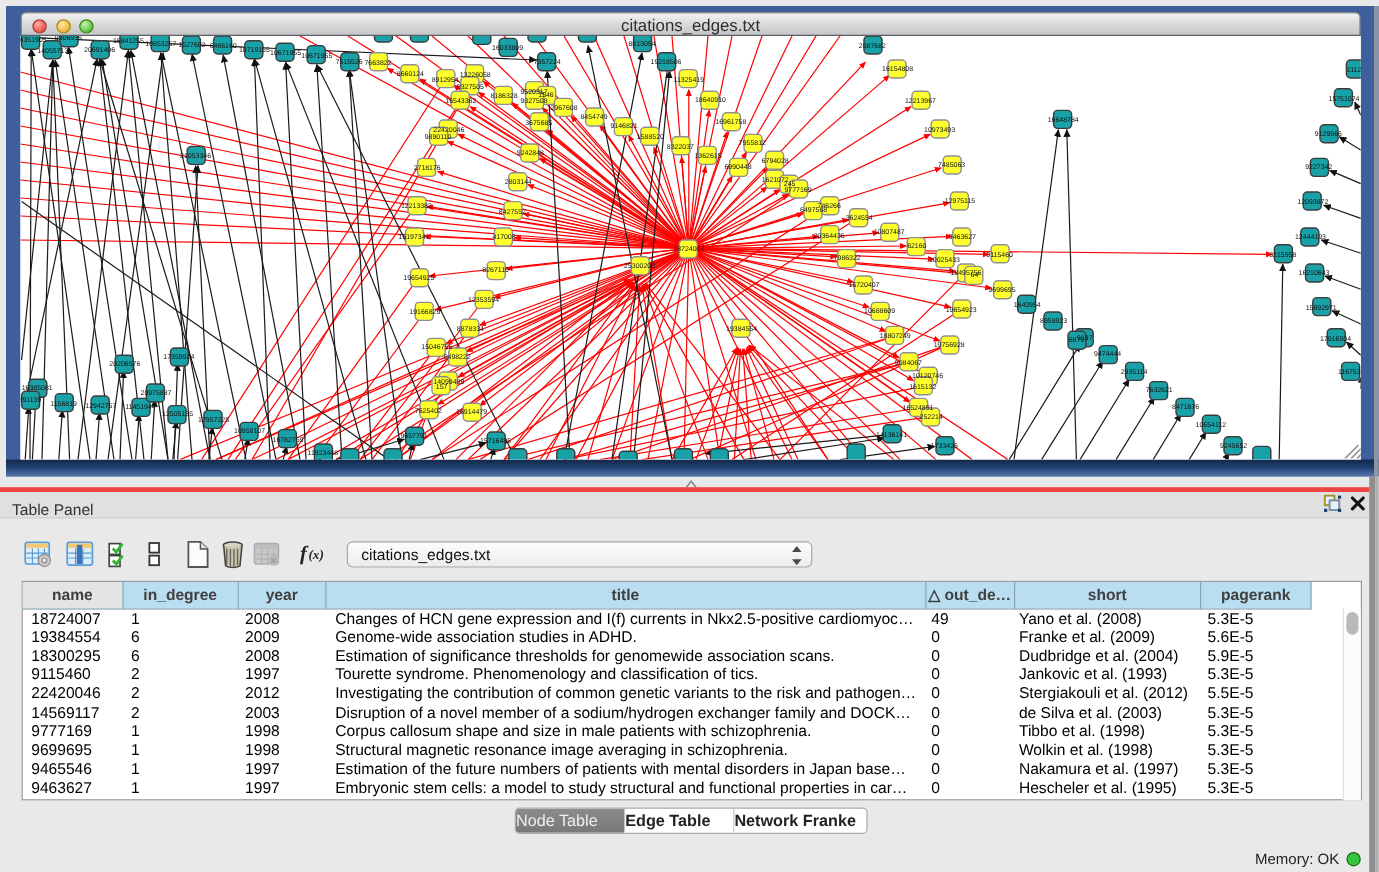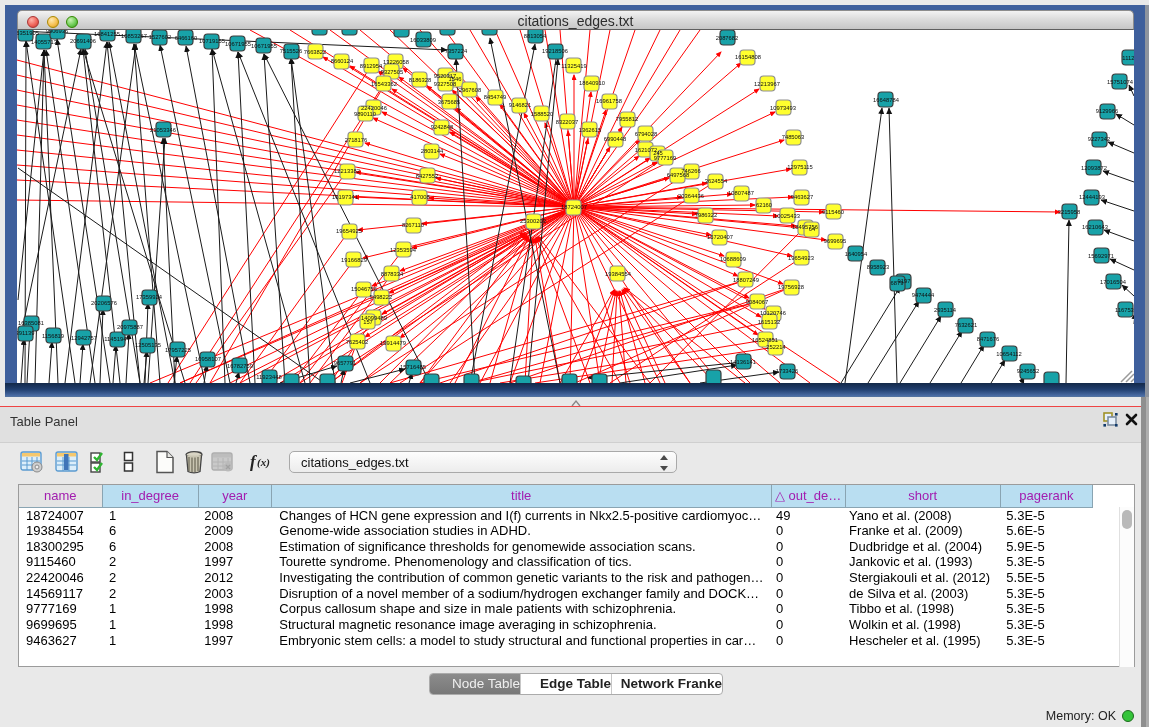--- a/index.html
+++ b/index.html
@@ -6,34 +6,34 @@
 
 #bluezone{position:absolute;left:5px;top:5px;width:1144px;height:392px;background:#3e5f9c}
 #bluebot{position:absolute;left:5px;top:383px;width:1144px;height:14px;background:linear-gradient(#132949,#203e6e 45%,#4a6ba3 90%,#57779f)}
 
 #win{position:absolute;left:17px;top:10px;width:1117px;height:373px}
 #titlebar{position:absolute;left:0;top:0;width:1117px;height:20px;background:linear-gradient(#f3f3f3,#dcdcdc 45%,#c6c6c6);border:1px solid #8d8d8d;border-bottom:1px solid #5f5f5f;border-radius:5px 5px 0 0}
 #titlebar .t{position:absolute;left:0;right:0;top:2px;text-align:center;font-size:14px;color:#2d2d2d}
 .light{position:absolute;top:5px;width:12px;height:12px;border-radius:50%}
 #wcontent{position:absolute;left:0;top:20px;width:1117px;height:353px;background:#fff}
 
-#tpbar{position:absolute;left:0;top:406px;width:1141px;height:37px;background:#e0e0e0;border-top:1px solid #ef4444;border-bottom:1px solid #cfcfcf}
+#tpbar{position:absolute;left:0;top:406px;width:1141px;height:26px;background:#e0e0e0;border-top:4px solid #ef4444;border-bottom:1px solid #cfcfcf}
 #tpbar .t{position:absolute;left:10px;top:7px;font-size:13px;color:#333}
 #tbl{position:absolute;left:18px;top:484px;width:1117px;height:183px;background:#fff;border:1px solid #9b9b9b;font-size:13px}
 #tbl table{border-collapse:collapse;table-layout:fixed;width:1074px}
-#tbl th{height:22px;background:#b9def1;border:1px solid #89a4b2;border-top:none;font-weight:normal;font-size:13px;color:#a21caf;padding:0}
+#tbl th{height:22px;background:#b9def1;border:1px solid #89a4b2;border-top:none;font-weight:bold;font-size:13px;color:#404040;padding:0}
 #tbl th.c1{background:#e4e4e4;border-left:none}
 #tbl td{height:15.7px;padding:0;white-space:nowrap;overflow:hidden;color:#000;font-size:13px}
 .c1{width:83px}.c2{width:96px}.c3{width:73px}.c4{width:499px}.c5{width:74px}.c6{width:155px}.c7{width:92px}
 #tbl td.c1{padding-left:7px}#tbl td.c2{padding-left:7px}#tbl td.c3{padding-left:6px}#tbl td.c4{padding-left:8px}#tbl td.c5{padding-left:5px}#tbl td.c6{padding-left:4px}#tbl td.c7{padding-left:6px}
 #vsb{position:absolute;right:0;top:22px;width:15px;height:160px;background:#fcfcfc;border-left:1px solid #e0e0e0}
 #vsbthumb{position:absolute;left:2px;top:3px;width:10px;height:19px;background:#b9b9b9;border-radius:5px}
 
 #tabs{position:absolute;left:429px;top:673px;height:22px;display:flex;border:1px solid #ababab;border-radius:4px;overflow:hidden;background:#fff}
-#tabs div{font-size:13.5px;font-weight:bold;color:#222;text-align:right;line-height:20px}
+#tabs div{font-size:13.5px;font-weight:bold;color:#222;text-align:left;line-height:20px}
 #tabs .sel{background:linear-gradient(#8c8c8c,#787878);color:#efefef;font-weight:normal}
 #tabs .d{border-left:1px solid #c7c7c7}
 
 #mem{position:absolute;right:33px;top:709px;font-size:12.5px;color:#222}
 #gdot{position:absolute;left:1122px;top:710px;width:12px;height:12px;border-radius:50%;background:#35c43a;border:1.5px solid #1e6a1e}
 
 #redge1{position:absolute;left:1145px;top:5px;width:4px;height:392px;background:#8e949e}
 #redge2{position:absolute;left:1141px;top:397px;width:5px;height:330px;background:#8f8f8f}
 #redge3{position:absolute;left:1146px;top:397px;width:3px;height:330px;background:#aeaeae}
 .ticon{position:absolute;top:450px}
@@ -743,20 +743,29 @@
 <tr>
             <td class="c1">9699695</td>
             <td class="c2">1</td>
             <td class="c3">1998</td>
             <td class="c4">Structural magnetic resonance image averaging in schizophrenia.</td>
             <td class="c5">0</td>
             <td class="c6">Wolkin et al. (1998)</td>
             <td class="c7">5.3E-5</td>
           </tr>
 <tr>
+            <td class="c1">9465546</td>
+            <td class="c2">1</td>
+            <td class="c3">1997</td>
+            <td class="c4">Estimation of the future numbers of patients with mental disorders in Japan base…</td>
+            <td class="c5">0</td>
+            <td class="c6">Nakamura et al. (1997)</td>
+            <td class="c7">5.3E-5</td>
+          </tr>
+<tr>
             <td class="c1">9463627</td>
             <td class="c2">1</td>
             <td class="c3">1997</td>
             <td class="c4">Embryonic stem cells: a model to study structural and functional properties in car…</td>
             <td class="c5">0</td>
             <td class="c6">Hescheler et al. (1995)</td>
             <td class="c7">5.3E-5</td>
           </tr>
 </tbody>
       </table>

